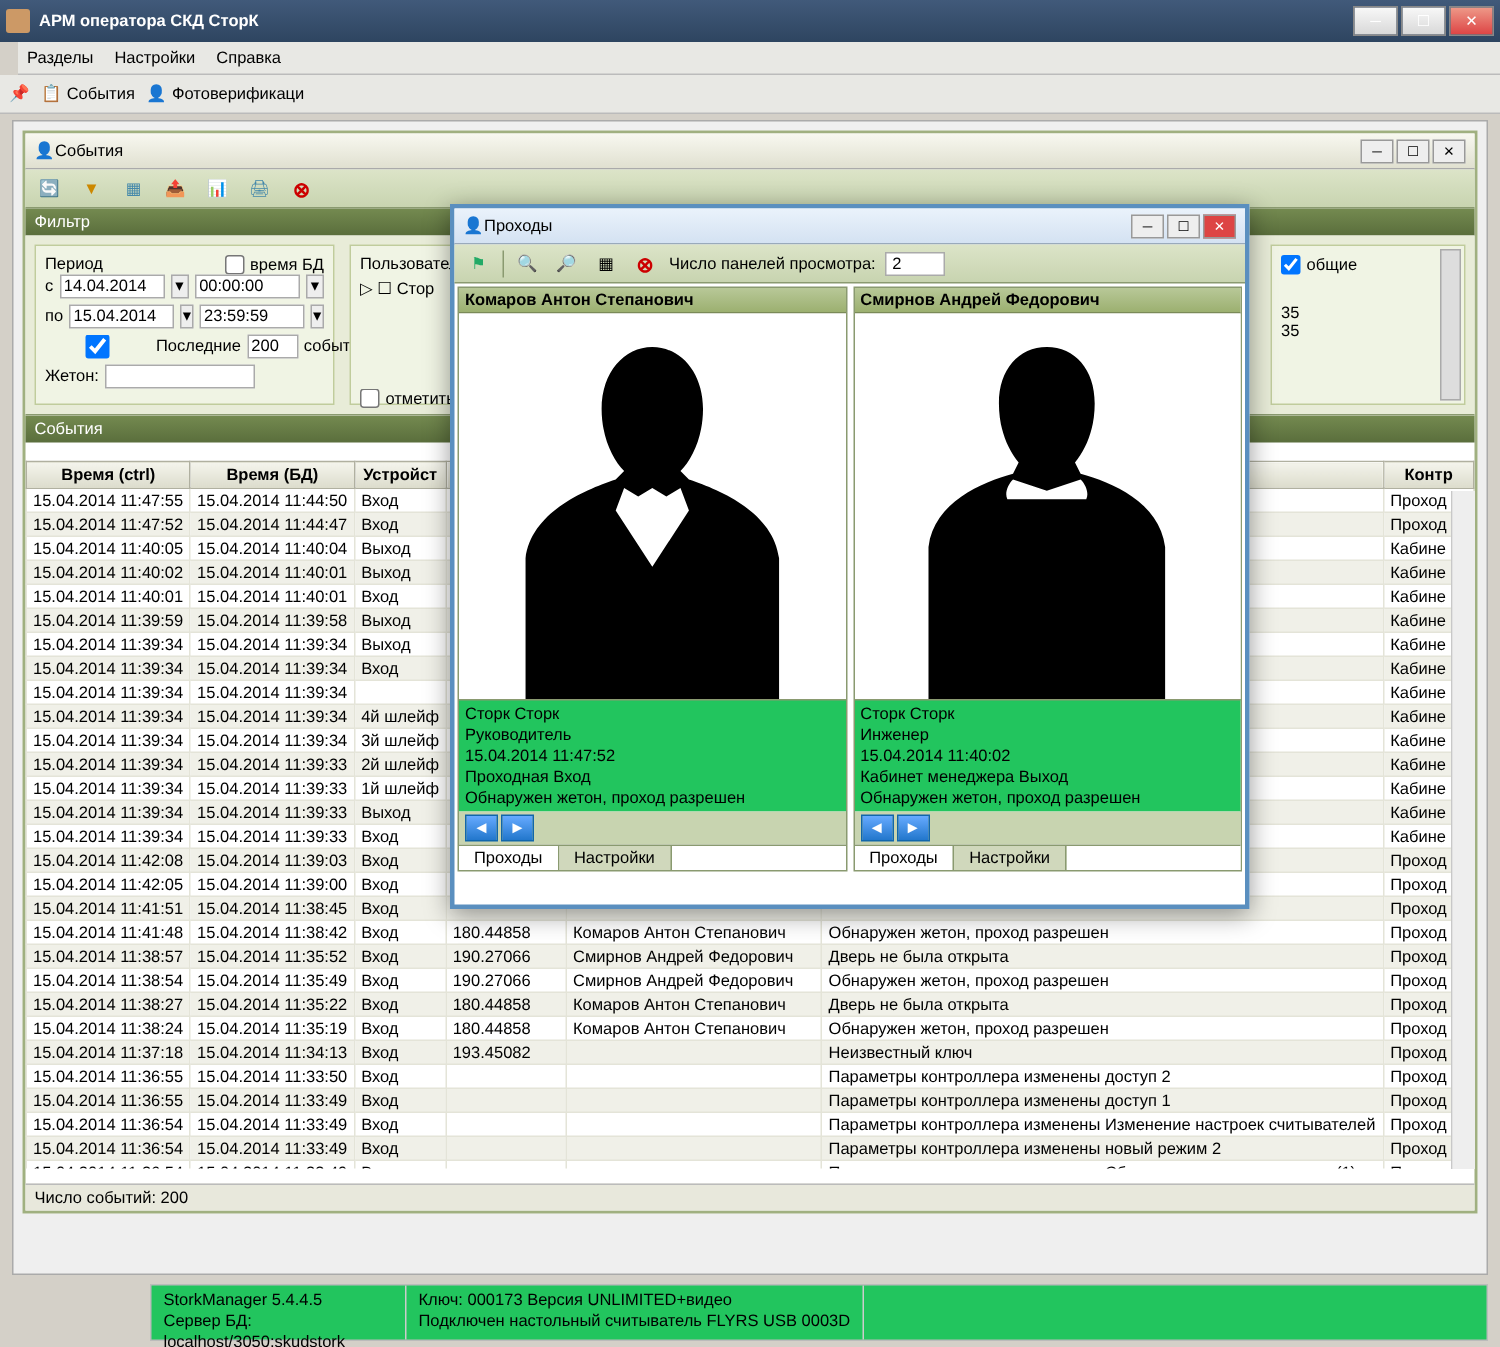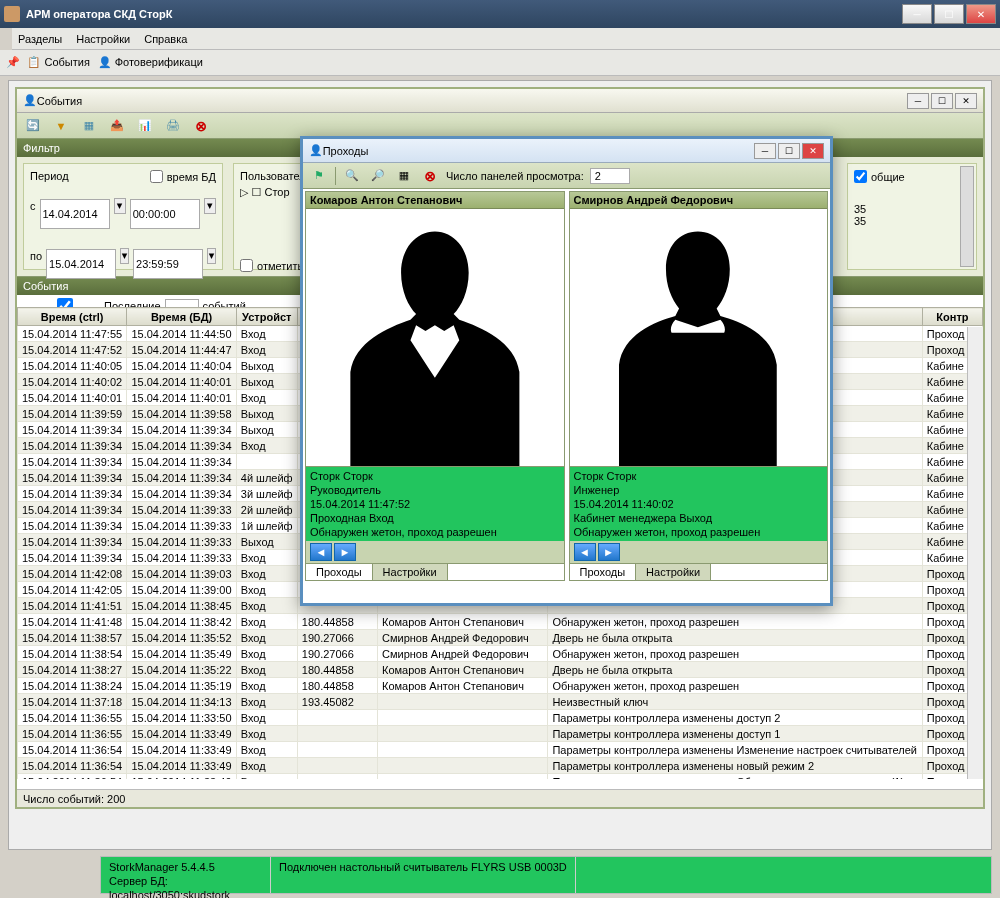--- a/index.html
+++ b/index.html
@@ -19,21 +19,21 @@
 .ew-title { height: 24px; background: linear-gradient(#f8f8f0,#e0e0d0); display: flex; align-items: center; padding: 0 6px; border-bottom: 1px solid #aaa; }
 .ew-title .t { flex: 1; }
 .ew-winbtn { width: 22px; height: 16px; border: 1px solid #999; background: #eee; margin-left: 2px; display: flex; align-items: center; justify-content: center; font-size: 9px; cursor: pointer; }
 .ew-toolbar { height: 26px; background: linear-gradient(#dce4c8,#c8d4b0); border-bottom: 1px solid #8a9a70; display: flex; align-items: center; padding: 0 6px; gap: 8px; }
 .tbtn { width: 20px; height: 20px; border: 1px solid transparent; display: flex; align-items: center; justify-content: center; cursor: pointer; }
 .redx { color: #c00; font-weight: bold; font-size: 14px; }
 .filter-hdr { height: 18px; background: linear-gradient(#748a50,#5a6e3c); color: #fff; padding: 0 6px; line-height: 18px; }
 .filter-body { background: #e8ecd8; border-bottom: 1px solid #8a9a70; padding: 6px; display: flex; gap: 10px; position: relative; height: 120px; }
 .fgroup { background: #f0f4e4; border: 1px solid #c0cc9c; padding: 6px; }
 .datefield { display: flex; align-items: center; gap: 4px; margin-bottom: 4px; }
-.datefield input { width: 70px; height: 16px; border: 1px solid #aaa; padding: 14px 2px; margin-top: 16px; }
+.datefield input { width: 70px; height: 16px; border: 1px solid #aaa; padding: 0 2px; }
 .datefield .dd { width: 14px; height: 16px; border: 1px solid #aaa; background: #eee; text-align: center; cursor: pointer; }
 .chk { display: flex; align-items: center; gap: 4px; }
 .chk input { margin: 0; }
 .events-hdr { height: 18px; background: linear-gradient(#748a50,#5a6e3c); color: #fff; padding: 0 6px; line-height: 18px; }
 .grid { position: absolute; top: 218px; left: 0; right: 0; bottom: 28px; overflow: hidden; }
 .grid table { border-collapse: collapse; width: 100%; }
 .grid th { background: linear-gradient(#f4f4ec,#dcdccc); border: 1px solid #b0b0a0; padding: 2px 4px; text-align: center; font-weight: bold; position: sticky; top: 0; height: 18px; }
 .grid td { border: 1px solid #e4e4d8; padding: 1px 4px; height: 16px; white-space: nowrap; overflow: hidden; }
 .grid tr:nth-child(even) td { background: #f0f0e8; }
 .grid tr:nth-child(odd) td { background: #fff; }
@@ -537,15 +537,16 @@
     </div>
   </div>
 </div>
 
 <div class="statusbar">
   <div class="scell" style="width:170px">
     <div>StorkManager 5.4.4.5</div>
     <div>Сервер БД: localhost/3050:skudstork</div>
   </div>
   <div class="scell">
+    <div>Ключ: 000173 Версия UNLIMITED+видео</div>
     <div>Подключен настольный считыватель FLYRS USB 0003D</div>
   </div>
 </div>
 
 </body></html>

